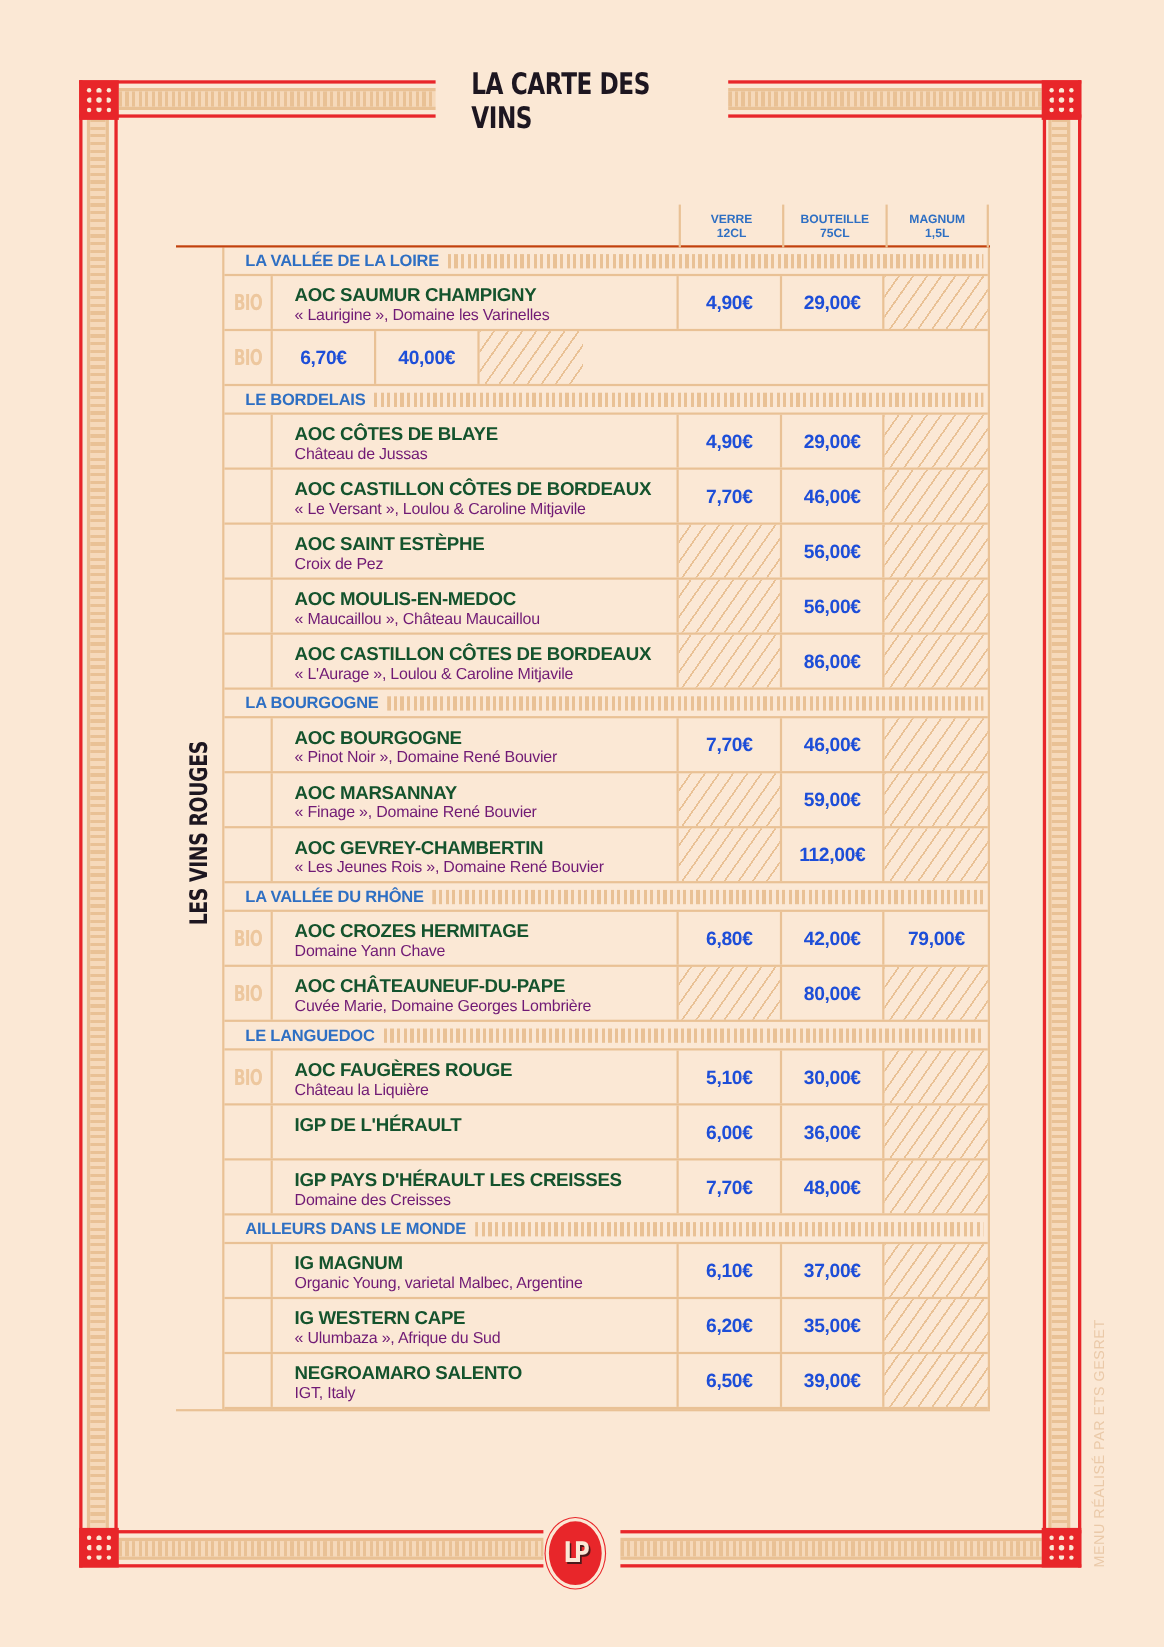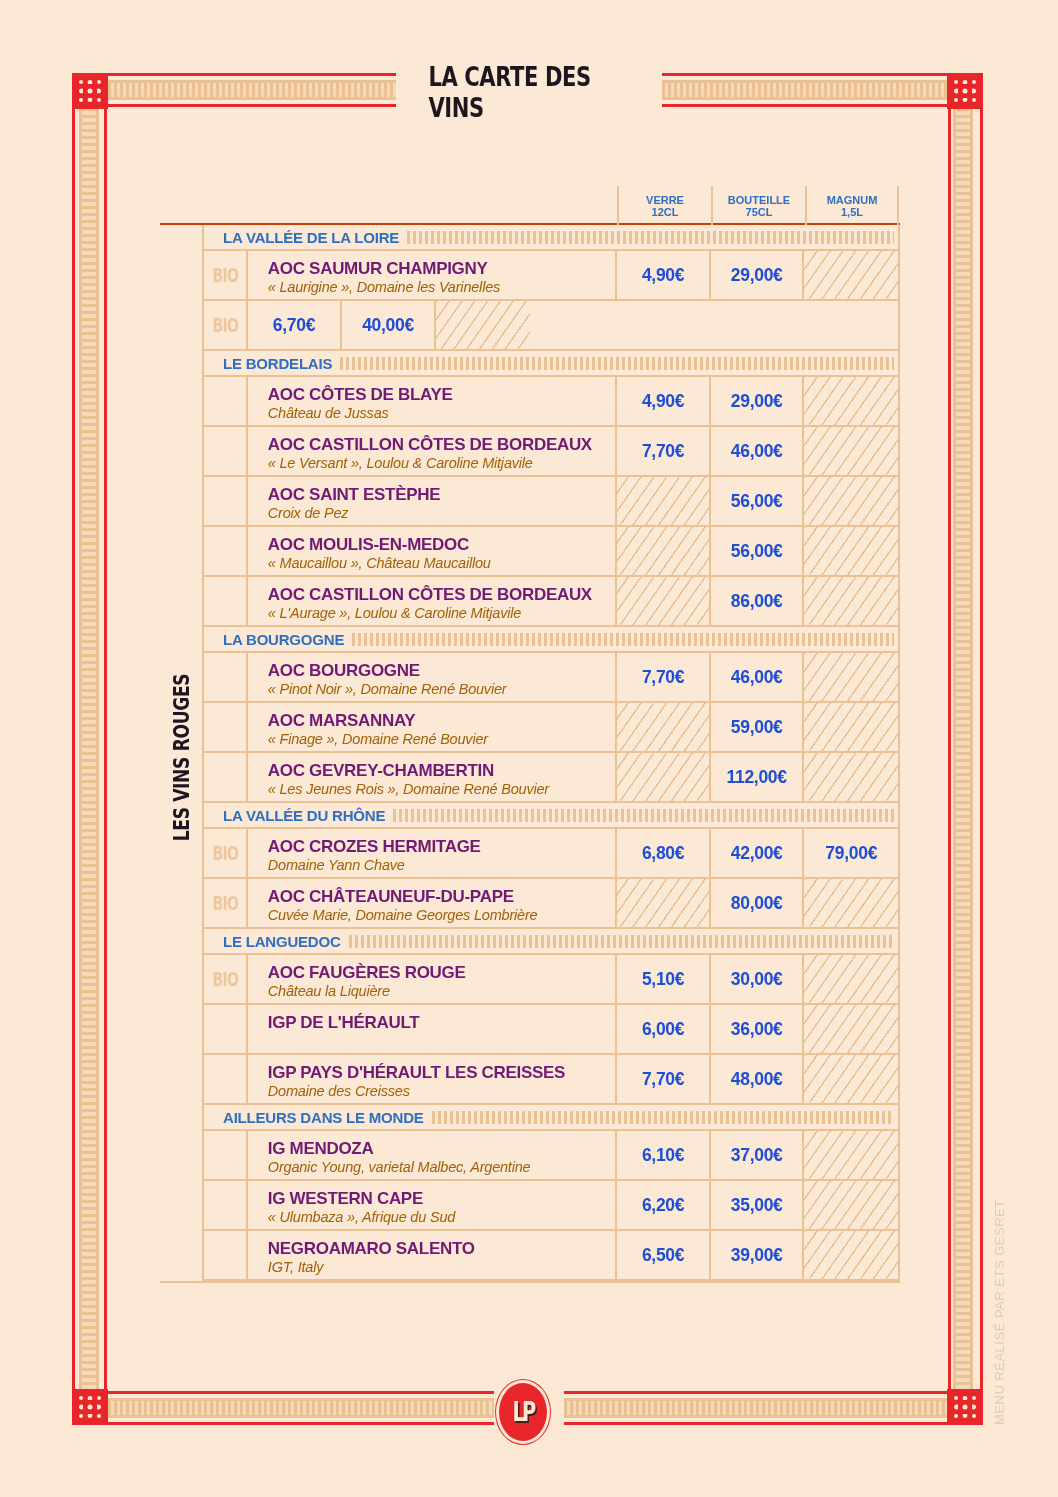--- a/index.html
+++ b/index.html
@@ -95,25 +95,25 @@
   }
   .bio {
     font-family: "DejaVu Sans", sans-serif; font-weight: bold; font-size: 20px;
     color: #EDC79E; transform: scaleX(0.7); letter-spacing: -1px;
   }
   .name-cell {
     width: 371px; padding-left: 20px; padding-top: 8px;
     border-right: 2px solid #E9C195;
   }
   .wine-name {
-    font-weight: bold; font-size: 17px; line-height: 19px; color: #701a75;
+    font-weight: bold; font-size: 17px; line-height: 19px; color: #14532d;
     white-space: nowrap; letter-spacing: -0.3px;
   }
   .wine-sub {
-    font-style: italic; font-size: 14.5px; line-height: 18px; color: #a16207;
+    font-size: 14.5px; line-height: 18px; color: #701a75;
     white-space: nowrap; letter-spacing: -0.2px;
   }
   .wine-sub .tiny { font-size: 12.5px; }
   .price-cell {
     width: 94px; border-right: 2px solid #E9C195;
     display: flex; align-items: center; justify-content: center;
     font-weight: bold; font-size: 17.5px; color: #1d4ed8; letter-spacing: -0.3px;
   }
   .price-cell.last { width: 94px; border-right: none; }
   .price-cell.na {
@@ -440,21 +440,21 @@
       </div>
       <div class="section-row">
         <span class="section-title">AILLEURS DANS LE MONDE</span>
         <span class="section-fill"></span>
       </div>
       <div class="wine-row">
         <div class="bio-cell">
           <span class="bio"></span>
         </div>
         <div class="name-cell">
-          <div class="wine-name">IG MENDOZA</div>
+          <div class="wine-name">IG MAGNUM</div>
           <div class="wine-sub"><span>Organic Young, varietal Malbec, Argentine</span></div>
         </div>
         <div class="price-cell">6,10€</div>
         <div class="price-cell">37,00€</div>
         <div class="price-cell last na"></div>
       </div>
       <div class="wine-row">
         <div class="bio-cell">
           <span class="bio"></span>
         </div>

